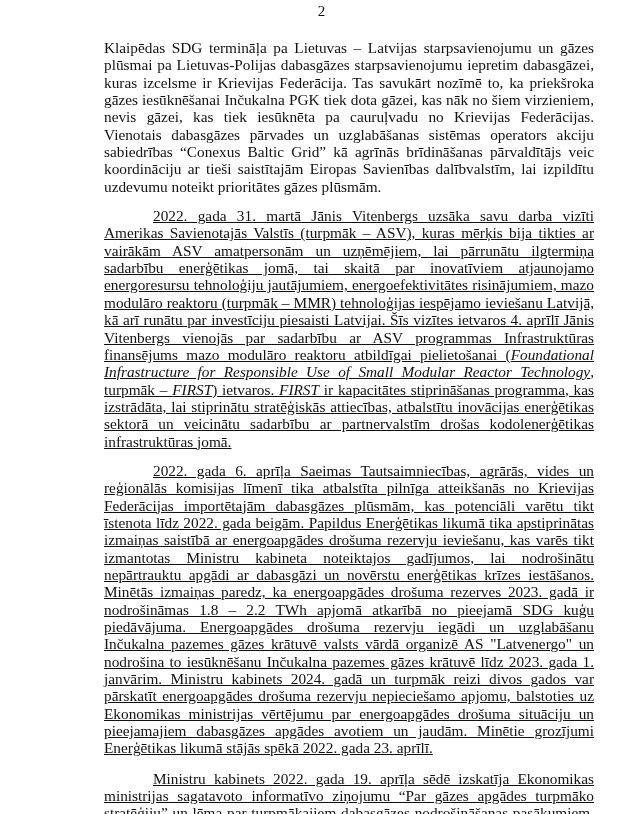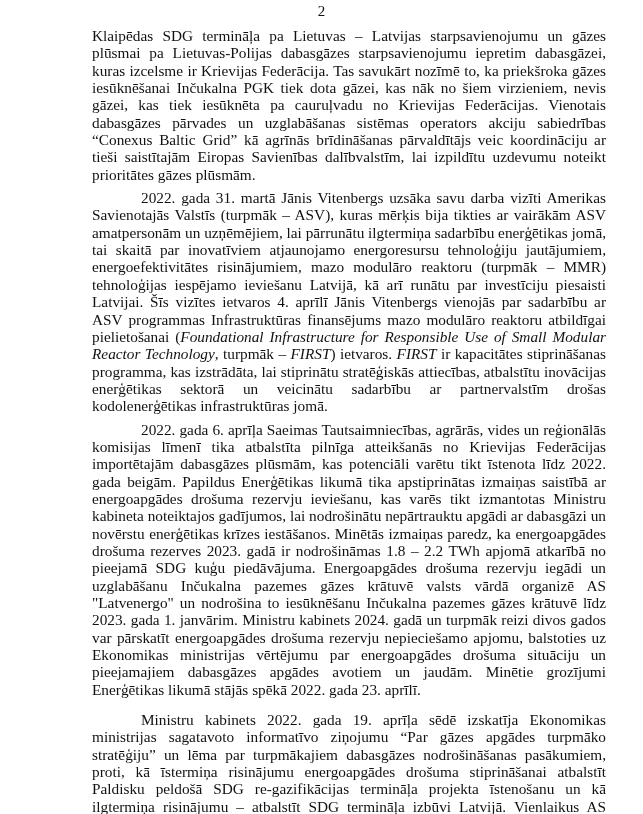--- a/index.html
+++ b/index.html
@@ -6,22 +6,22 @@
     body { width: 643px; height: 814px; overflow: hidden; position: relative; }
     .page-number {
       position: absolute; top: 3px; left: 0; width: 643px; text-align: center;
       font-family: "Liberation Serif", serif; font-size: 15px; color: #111;
     }
     .content {
       position: absolute; top: 27px; left: 92px; width: 514px;
       font-family: "Liberation Serif", serif; font-size: 15.3px; line-height: 17.35px;
       color: #111; text-align: justify; hyphens: none;
     }
-    .content p { margin: 0; }
-    .content p.indent { text-indent: 49px; margin-top: 6px; }
+    .content p { margin: 12px; }
+    .content p.indent { text-indent: 49px; margin-top: 6px; text-decoration: underline; }
     .content p.gap { margin-top: 13px; }
     em { font-style: italic; }
   </style>
 </head>
 <body>
 
 <div class="page-number">2</div>
 
 <div class="content">
   <p>Klaipēdas SDG termināļa pa Lietuvas – Latvijas starpsavienojumu un gāzes plūsmai pa Lietuvas-Polijas dabasgāzes starpsavienojumu iepretim dabasgāzei, kuras izcelsme ir Krievijas Federācija. Tas savukārt nozīmē to, ka priekšroka gāzes iesūknēšanai Inčukalna PGK tiek dota gāzei, kas nāk no šiem virzieniem, nevis gāzei, kas tiek iesūknēta pa cauruļvadu no Krievijas Federācijas. Vienotais dabasgāzes pārvades un uzglabāšanas sistēmas operators akciju sabiedrības “Conexus Baltic Grid” kā agrīnās brīdināšanas pārvaldītājs veic koordināciju ar tieši saistītajām Eiropas Savienības dalībvalstīm, lai izpildītu uzdevumu noteikt prioritātes gāzes plūsmām.</p>

